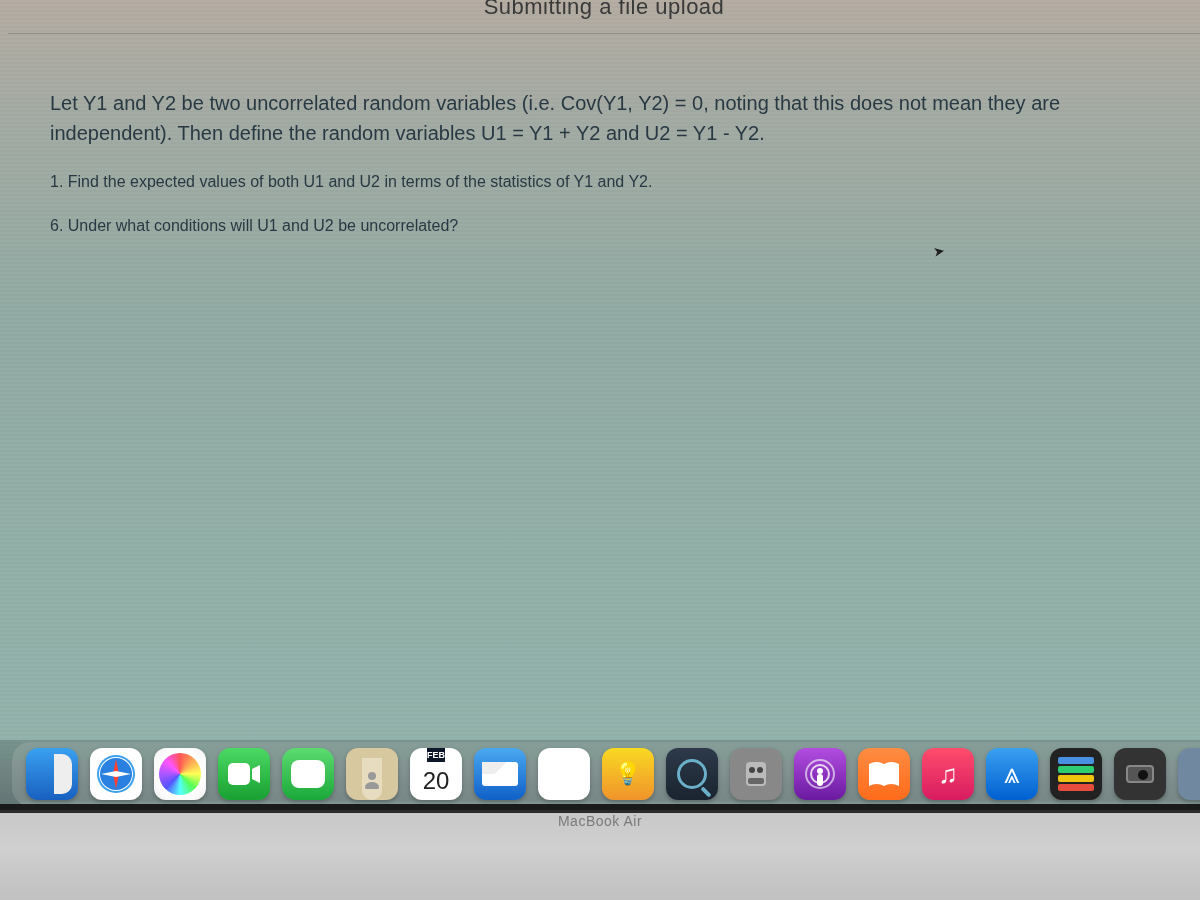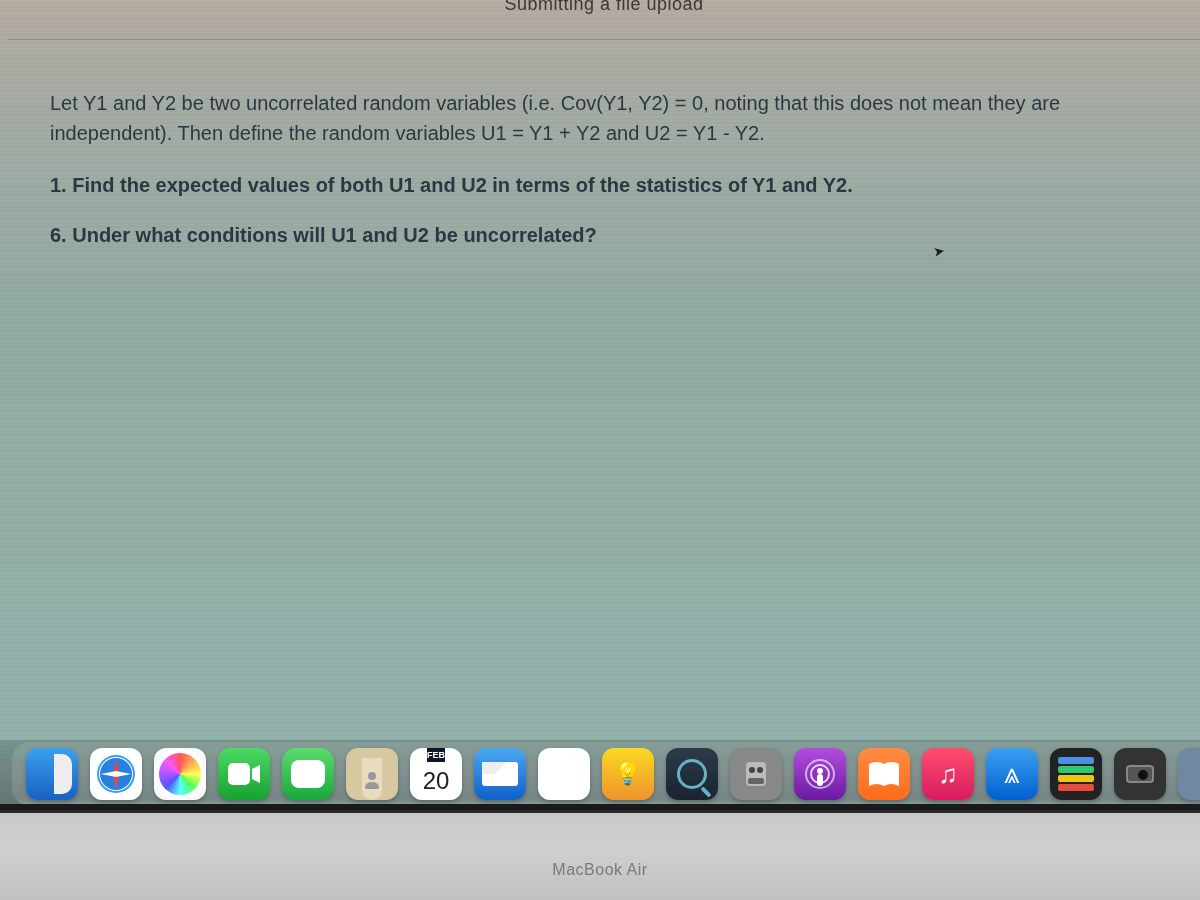--- a/index.html
+++ b/index.html
@@ -8,33 +8,33 @@
       font-family: -apple-system, BlinkMacSystemFont, "Helvetica Neue", Arial, sans-serif;
       background: linear-gradient(180deg, #b8b0a8 0%, #a8b0b0 15%, #98a8a8 30%, #98b0a8 60%, #98b0b0 100%);
       position: relative;
     }
     .screen {
       position: absolute; top: 0; left: 0; right: 0; height: 760px;
       background: linear-gradient(180deg, #b5aca2 0%, #a3aba3 15%, #93aba3 40%, #93b3ab 100%);
       filter: contrast(1.02);
     }
     .header-fragment {
-      position: absolute; top: 0; left: 8px; right: 0; height: 40px;
+      position: absolute; top: 0; left: 8px; right: 0; height: 34px;
       border-bottom: 1px solid rgba(60,60,60,0.25);
       display: flex; align-items: flex-start; justify-content: center;
-      color: #3a3a3a; font-size: 18px; letter-spacing: 0.5px;
+      color: #3a3a3a; font-size: 22px; letter-spacing: 0.5px;
     }
     .header-fragment .frag { position: absolute; top: -6px; }
     .content {
       position: absolute; top: 60px; left: 50px; right: 30px;
       color: #2b3a44; line-height: 1.5; margin-top: 28px;
     }
     .intro { font-size: 20px; margin-bottom: 22px; }
     .qlist { margin-top: 6px; }
-    .qitem { font-size: 20px; margin-bottom: 20px; font-weight: bold; }
+    .qitem { font-size: 16px; margin-bottom: 20px; }
     .cursor-glyph {
       position: absolute; top: 243px; right: 255px;
       font-size: 14px; color: #222; transform: rotate(-10deg);
       text-shadow: 0 0 1px rgba(255,255,255,0.4);
     }
     .dock-wrap {
       position: absolute; left: 0; right: 0; bottom: 92px; height: 68px;
       display: flex; align-items: center; padding-left: 12px;
     }
     .dock {
@@ -99,21 +99,21 @@
     .camera-lens::after{content:"";position:absolute;left:10px;top:3px;width:10px;height:10px;background:#111;border-radius:50%;}
     .generic { background:#7088a0;}
 
     .laptop-bezel {
       position: absolute; left: 0; right: 0; bottom: 0; height: 90px;
       background: linear-gradient(180deg, #c8c8c8 0%, #d0d0d0 40%, #c0c0c0 100%);
       border-top: 3px solid #2a2a2a;
       display: flex; align-items: flex-start; justify-content: center;
     }
     .laptop-label {
-      margin-top: 48px; color: #7a7a7a; font-size: 16px; font-weight: 300; letter-spacing: 0.5px;
+      color: #7a7a7a; font-size: 14px; font-weight: 300; letter-spacing: 0.5px;
     }
     .dark-strip { position:absolute; left:0; right:0; bottom:90px; height:6px; background:#1a1a1a;}
     .dock-area-bg{
       position:absolute; left:0; right:0; bottom:96px; height:64px;
       background: linear-gradient(180deg, rgba(40,50,50,0.25), rgba(20,30,30,0.4));
     }
     .moire {
       position:absolute; inset:0; pointer-events:none;
       background: repeating-linear-gradient(0deg, rgba(0,0,0,0.02) 0 2px, transparent 2px 4px);
       mix-blend-mode: multiply;

